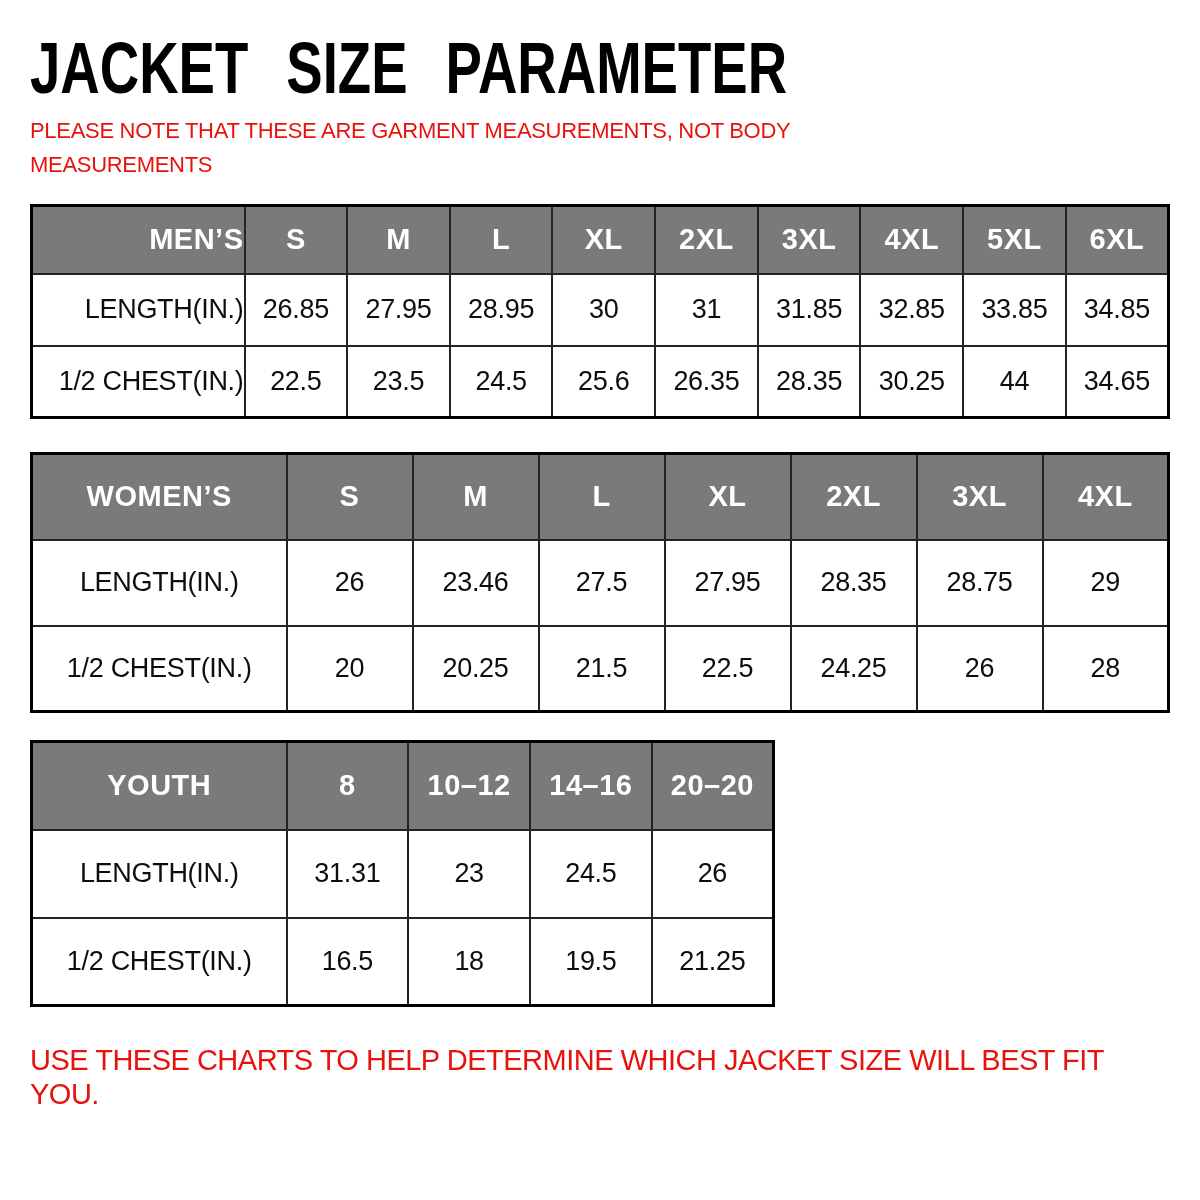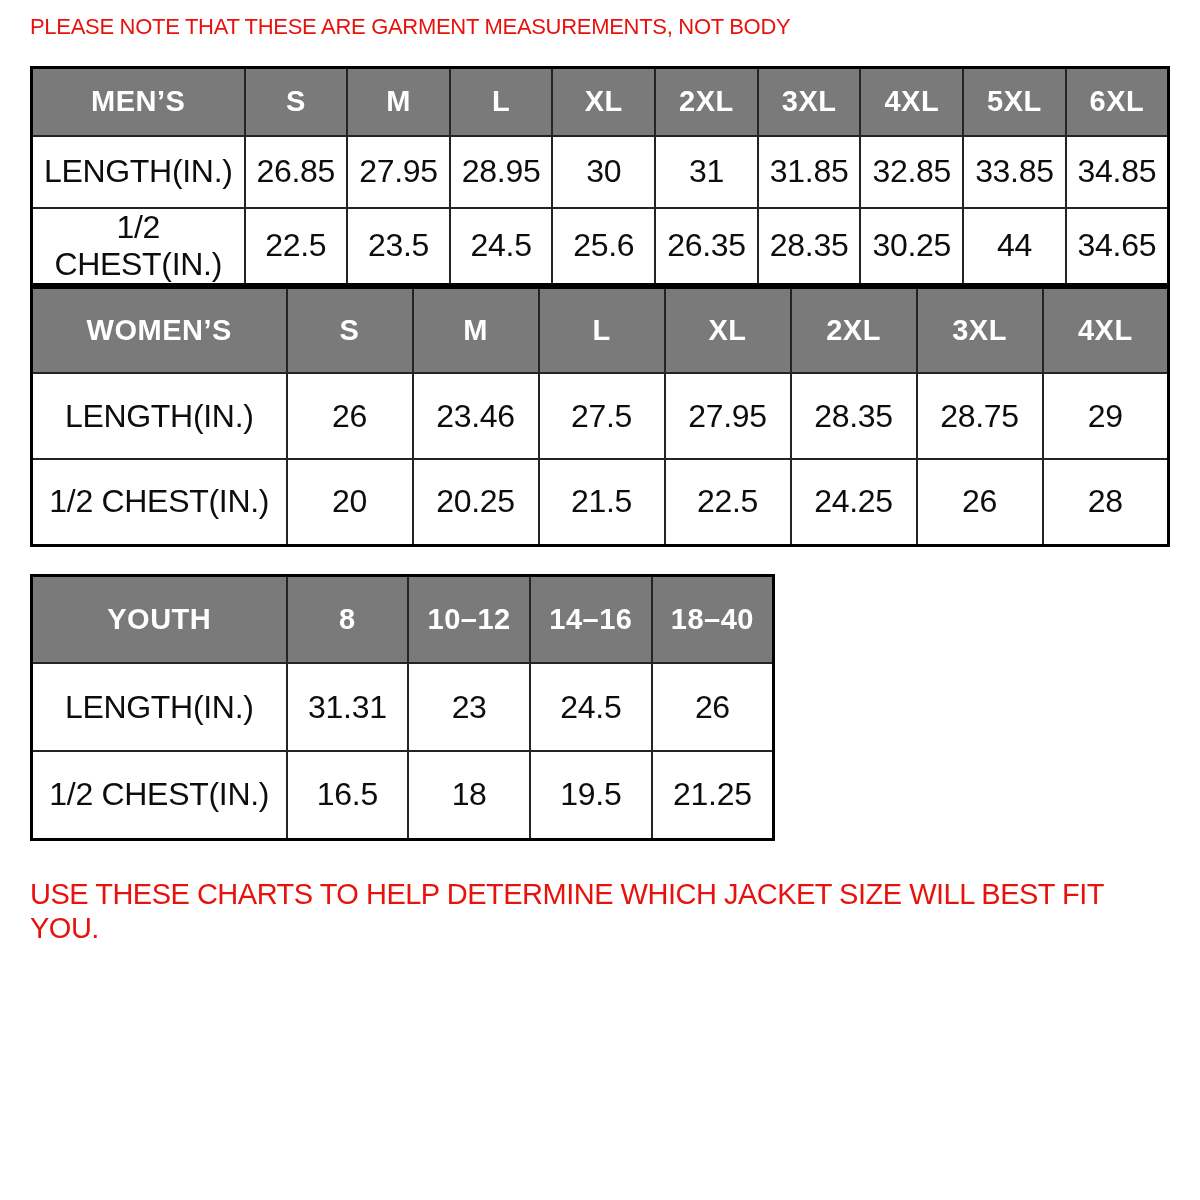--- a/index.html
+++ b/index.html
@@ -46,29 +46,29 @@
     border:2px solid var(--border-dark);
     text-align:center;vertical-align:middle;
     padding:0;
   }
   table.size-table th{
     background:var(--header-gray);
     color:var(--header-text);
     font-size:29px;font-weight:bold;letter-spacing:0.5px;
   }
   table.size-table td{
-    font-size:32px;color:#0d0d0d;letter-spacing:-0.3px;
+    font-size:27px;color:#0d0d0d;letter-spacing:-0.3px;
   }
   
   #mens-table{margin-top:22px;}
   #mens-table th{height:68px;}
   #mens-table td{height:72px;}
-  #mens-table .label-col{width:213px;}
-  
-  #womens-table{}
+  #mens-table .label-col{width:213px;text-align:right;}
+  
+  #womens-table{margin-top:33px;}
   #womens-table th{height:86px;}
   #womens-table td{height:86px;}
   #womens-table .label-col{width:255px;}
   
   #youth-table{margin-top:27px;width:745px;border-radius:26px;}
   #youth-table th{height:88px;}
   #youth-table td{height:88px;}
   #youth-table .label-col{width:255px;}
 
   
@@ -83,23 +83,27 @@
     color:var(--accent-red);
     font-size:29px;line-height:34px;font-weight:normal;
     letter-spacing:-0.5px;
   }
 </style>
 </head>
 <body>
 
 <div class="wrap">
 
+  <div class="title-box">
+    <h1 class="page-title">JACKET SIZE PARAMETER</h1>
+  </div>
 
   <div class="note">
     <div>PLEASE NOTE THAT THESE ARE GARMENT MEASUREMENTS, NOT BODY</div>
+    <div>MEASUREMENTS</div>
   </div>
 
   <table class="size-table" id="mens-table">
     <thead>
         <tr>
           <th class="label-col">MEN’S</th>
           <th>S</th>
           <th>M</th>
           <th>L</th>
           <th>XL</th>
@@ -175,21 +179,21 @@
       </tbody>
   </table>
 
   <table class="size-table" id="youth-table">
     <thead>
         <tr>
           <th class="label-col">YOUTH</th>
           <th>8</th>
           <th>10–12</th>
           <th>14–16</th>
-          <th>18–40</th>
+          <th>20–20</th>
         </tr>
       </thead>
     <tbody>
         <tr>
           <td class="label-col">LENGTH(IN.)</td>
           <td>31.31</td>
           <td>23</td>
           <td>24.5</td>
           <td>26</td>
         </tr>

